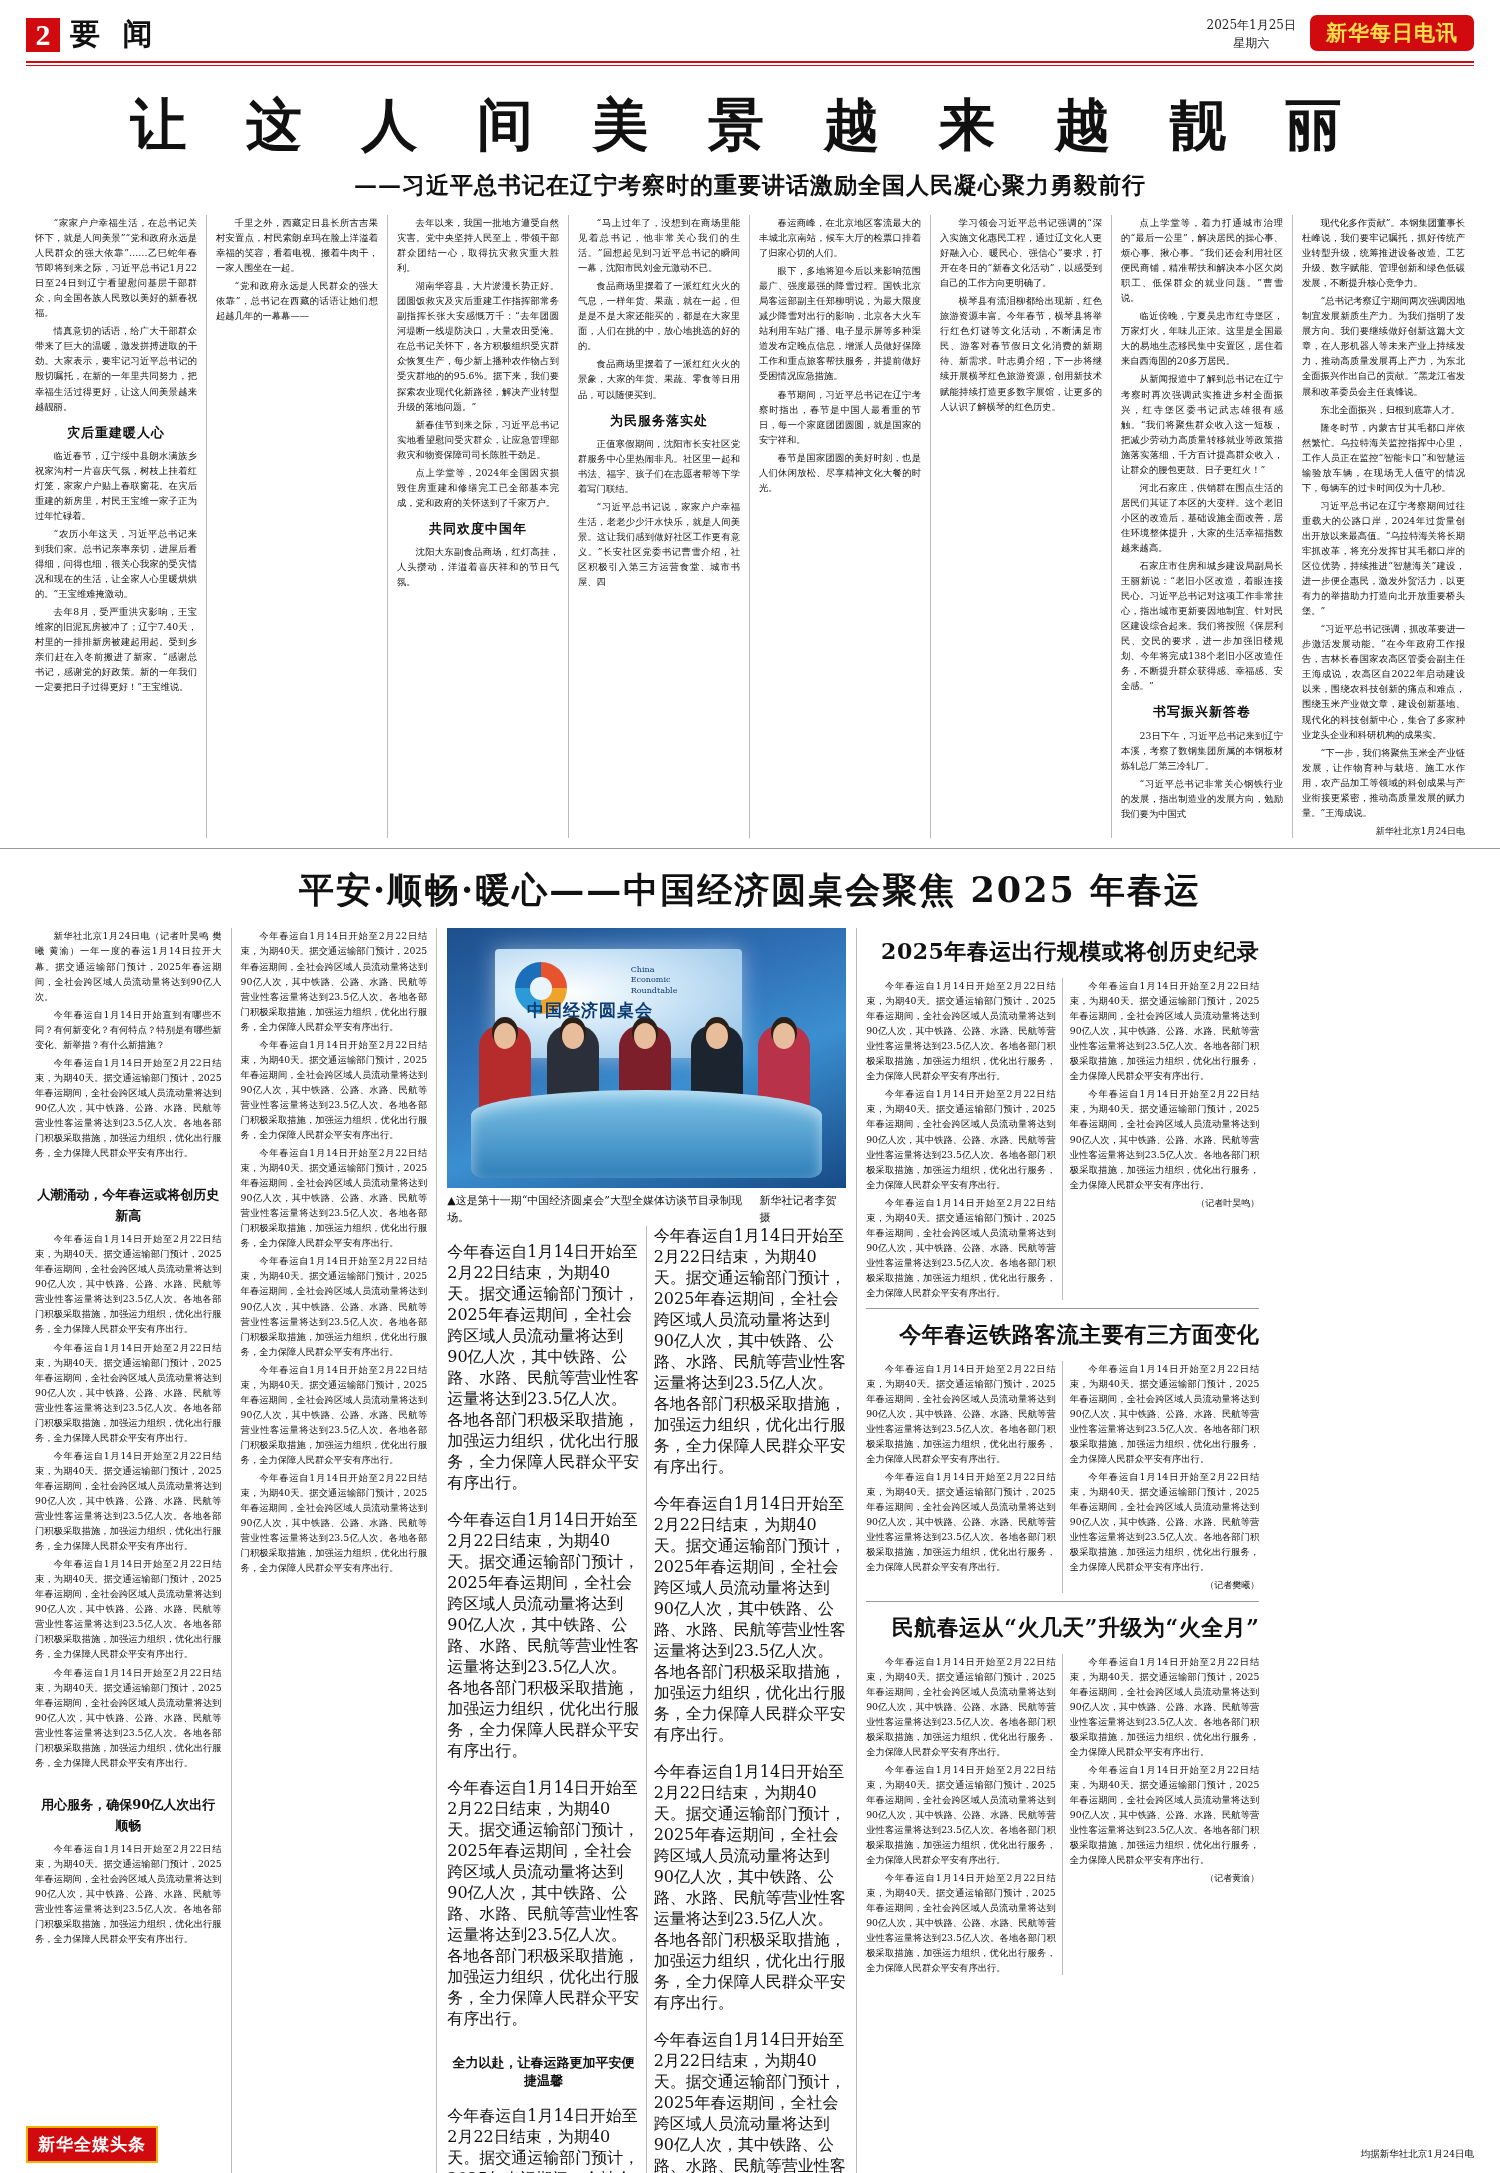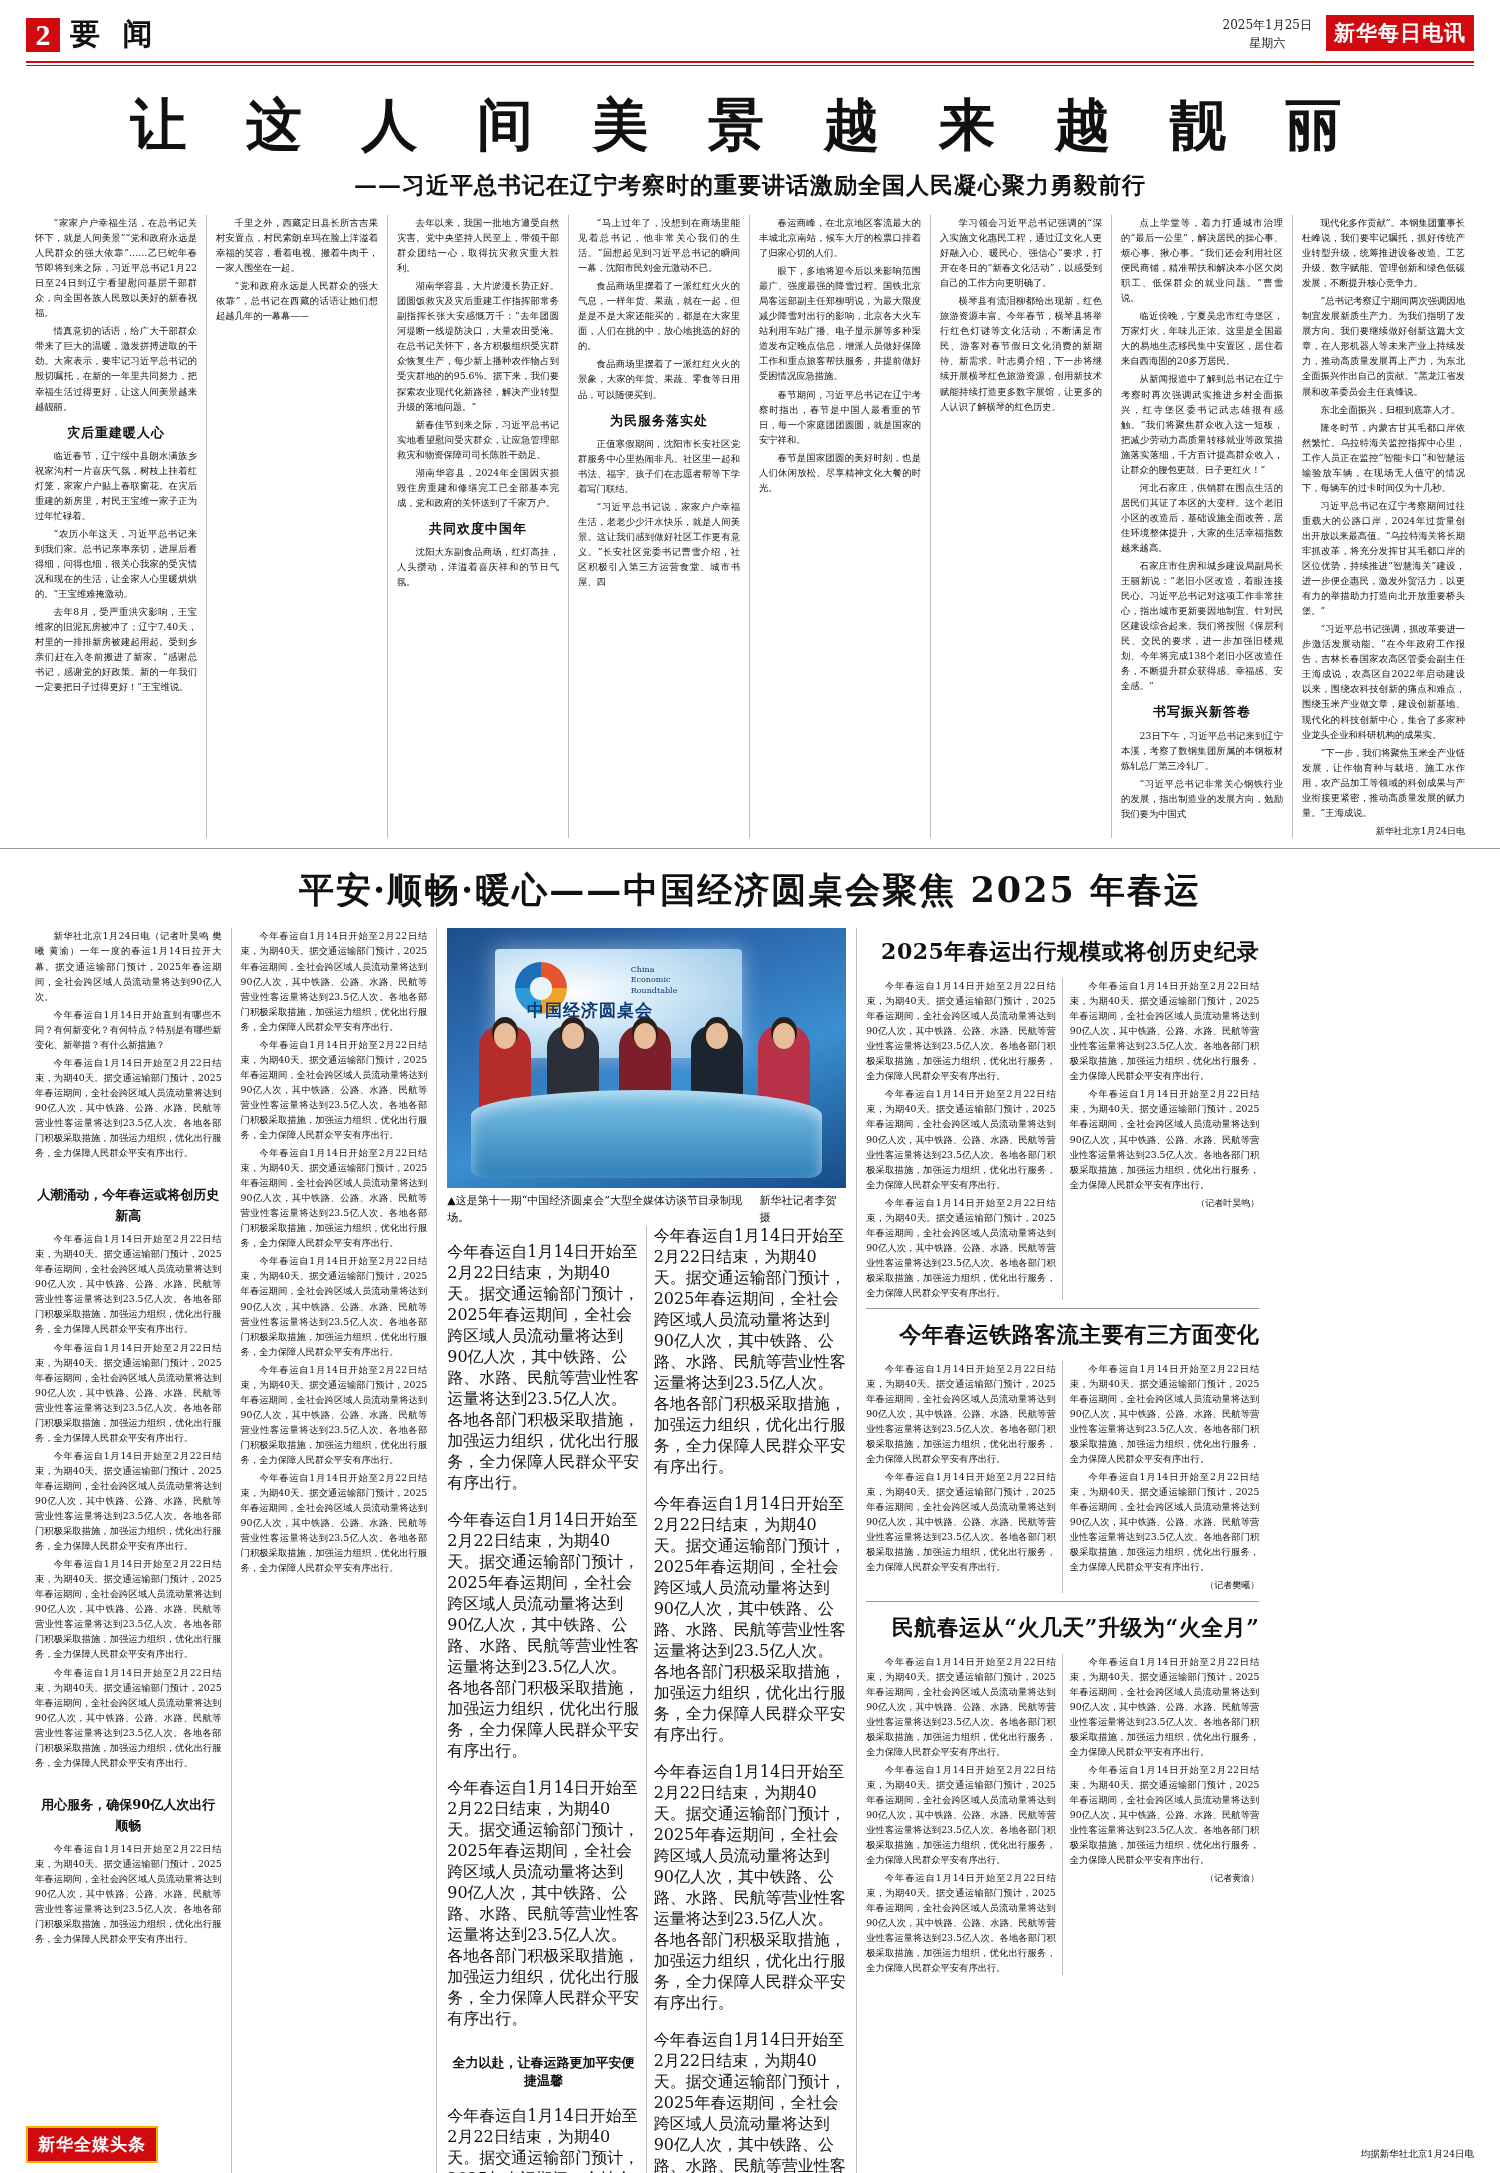--- a/index.html
+++ b/index.html
@@ -61,26 +61,27 @@
   }
   .date-block {
     text-align: center;
     font-size: 12px;
     line-height: 1.5;
     color: #222;
     padding-top: 2px;
   }
   .paper-logo {
     background: #d10a10;
-    color: #ffffff;
+    color: #fde047;
     font-size: 21px;
     font-weight: bold;
     letter-spacing: 1px;
-    padding: 4px 8px;
+    padding: 4px 16px;
     font-family: "DejaVu Serif", serif;
+    border-radius: 7px;
   }
   .mast-rule {
     border-top: 2px solid #d10a10;
     margin: 6px 26px 0 26px;
   }
   .mast-rule2 {
     border-top: 1px solid #d10a10;
     margin: 2px 26px 0 26px;
   }
 
@@ -356,21 +357,21 @@
 
     <div class="col">
       <p>千里之外，西藏定日县长所古吉果村安置点，村民索朗卓玛在脸上洋溢着幸福的笑容，看着电视、搬着牛肉干，一家人围坐在一起。</p>
       <p>“党和政府永远是人民群众的强大依靠”，总书记在西藏的话语让她们想起越几年的一幕幕——</p>
     </div>
 
     <div class="col">
       <p>去年以来，我国一批地方遭受自然灾害。党中央坚持人民至上，带领干部群众团结一心，取得抗灾救灾重大胜利。</p>
       <p>湖南华容县，大片淤漫长势正好。团圆饭救灾及灾后重建工作指挥部常务副指挥长张大安感慨万千：“去年团圆河堤断一线堤防决口，大量农田受淹。在总书记关怀下，各方积极组织受灾群众恢复生产，每少新上播种农作物占到受灾群地的的95.6%。据下来，我们要探索农业现代化新路径，解决产业转型升级的落地问题。”</p>
       <p>新春佳节到来之际，习近平总书记实地看望慰问受灾群众，让应急管理部救灾和物资保障司司长陈胜干劲足。</p>
-      <p>湖南华容县，2024年全国因灾损毁住房重建和修缮完工已全部基本完成，党和政府的关怀送到了千家万户。</p>
+      <p>点上学堂等，2024年全国因灾损毁住房重建和修缮完工已全部基本完成，党和政府的关怀送到了千家万户。</p>
       <div class="subhead-s">共同欢度中国年</div>
       <p>沈阳大东副食品商场，红灯高挂，人头攒动，洋溢着喜庆祥和的节日气氛。</p>
     </div>
 
     <div class="col">
       <p>“马上过年了，没想到在商场里能见着总书记，他非常关心我们的生活。”回想起见到习近平总书记的瞬间一幕，沈阳市民刘金元激动不已。</p>
       <p>食品商场里摆着了一派红红火火的气息，一样年货、果蔬，就在一起，但是是不是大家还能买的，都是在大家里面，人们在挑的中，放心地挑选的好的的。</p>
       <p>食品商场里摆着了一派红红火火的景象，大家的年货、果蔬、零食等日用品，可以随便买到。</p>
       <div class="subhead-s">为民服务落实处</div>
       <p>正值寒假期间，沈阳市长安社区党群服务中心里热闹非凡。社区里一起和书法、福字、孩子们在志愿者帮等下学着写门联结。</p>

